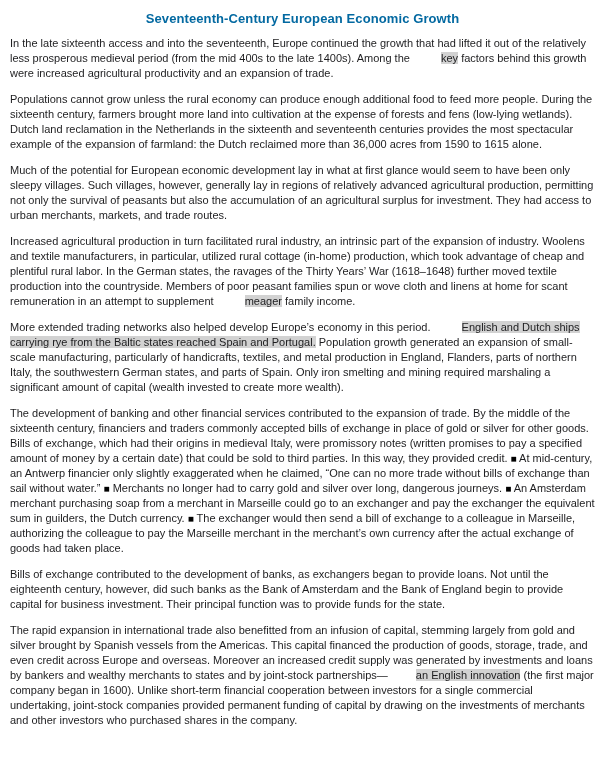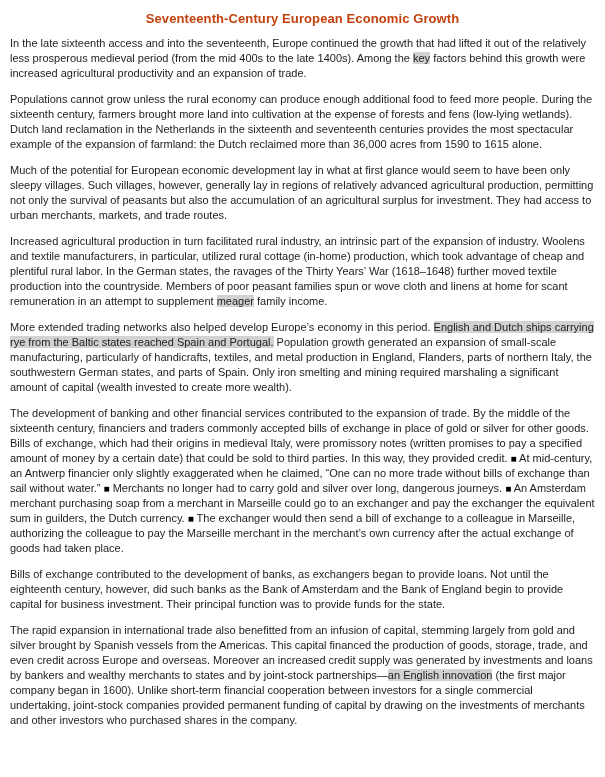--- a/index.html
+++ b/index.html
@@ -17,33 +17,34 @@
     width: 605px;
     height: 777px;
     padding: 8px 10px 0 10px;
     font-family: "Liberation Sans", "DejaVu Sans", sans-serif;
     background: var(--bg, #ffffff);
   }
   .title {
     font-size: 13px;
     font-weight: 700;
     text-align: center;
-    color: #c2410c;
+    color: #0369a1;
     margin: 3px 0 10px 0;
     letter-spacing: 0.1px;
   }
   .passage-body p {
     font-size: 11px;
     line-height: 15px;
     margin: 0 0 11px 0;
     color: var(--text, #1d1d1f);
     text-align: left;
   }
   .hl {
     background-color: var(--hl, #d2d2d2);
+    margin-left: 28px;
   }
   .marker {
     cursor: pointer;
     font-size: 10px;
     color: #000000;
   }
 </style>
 </head>
 <body>
 

